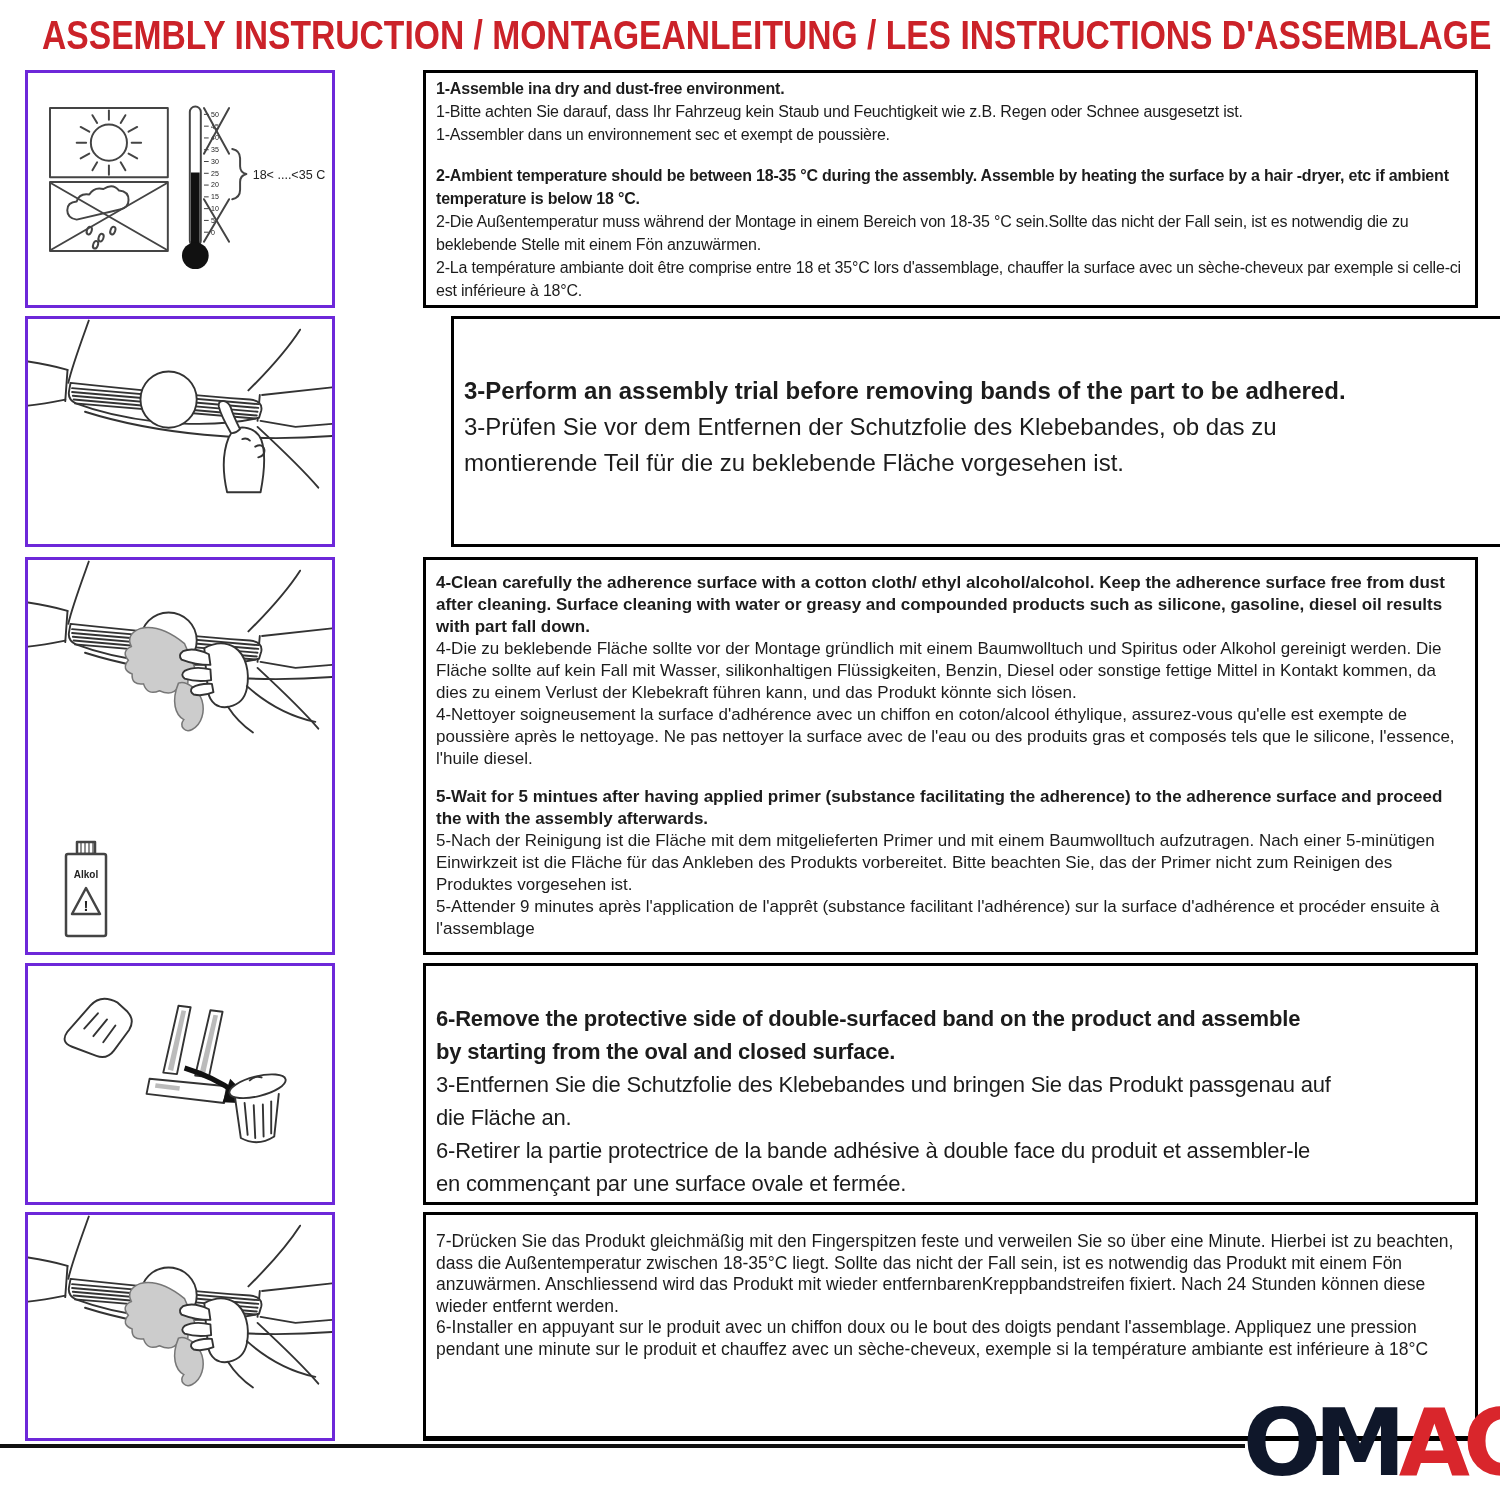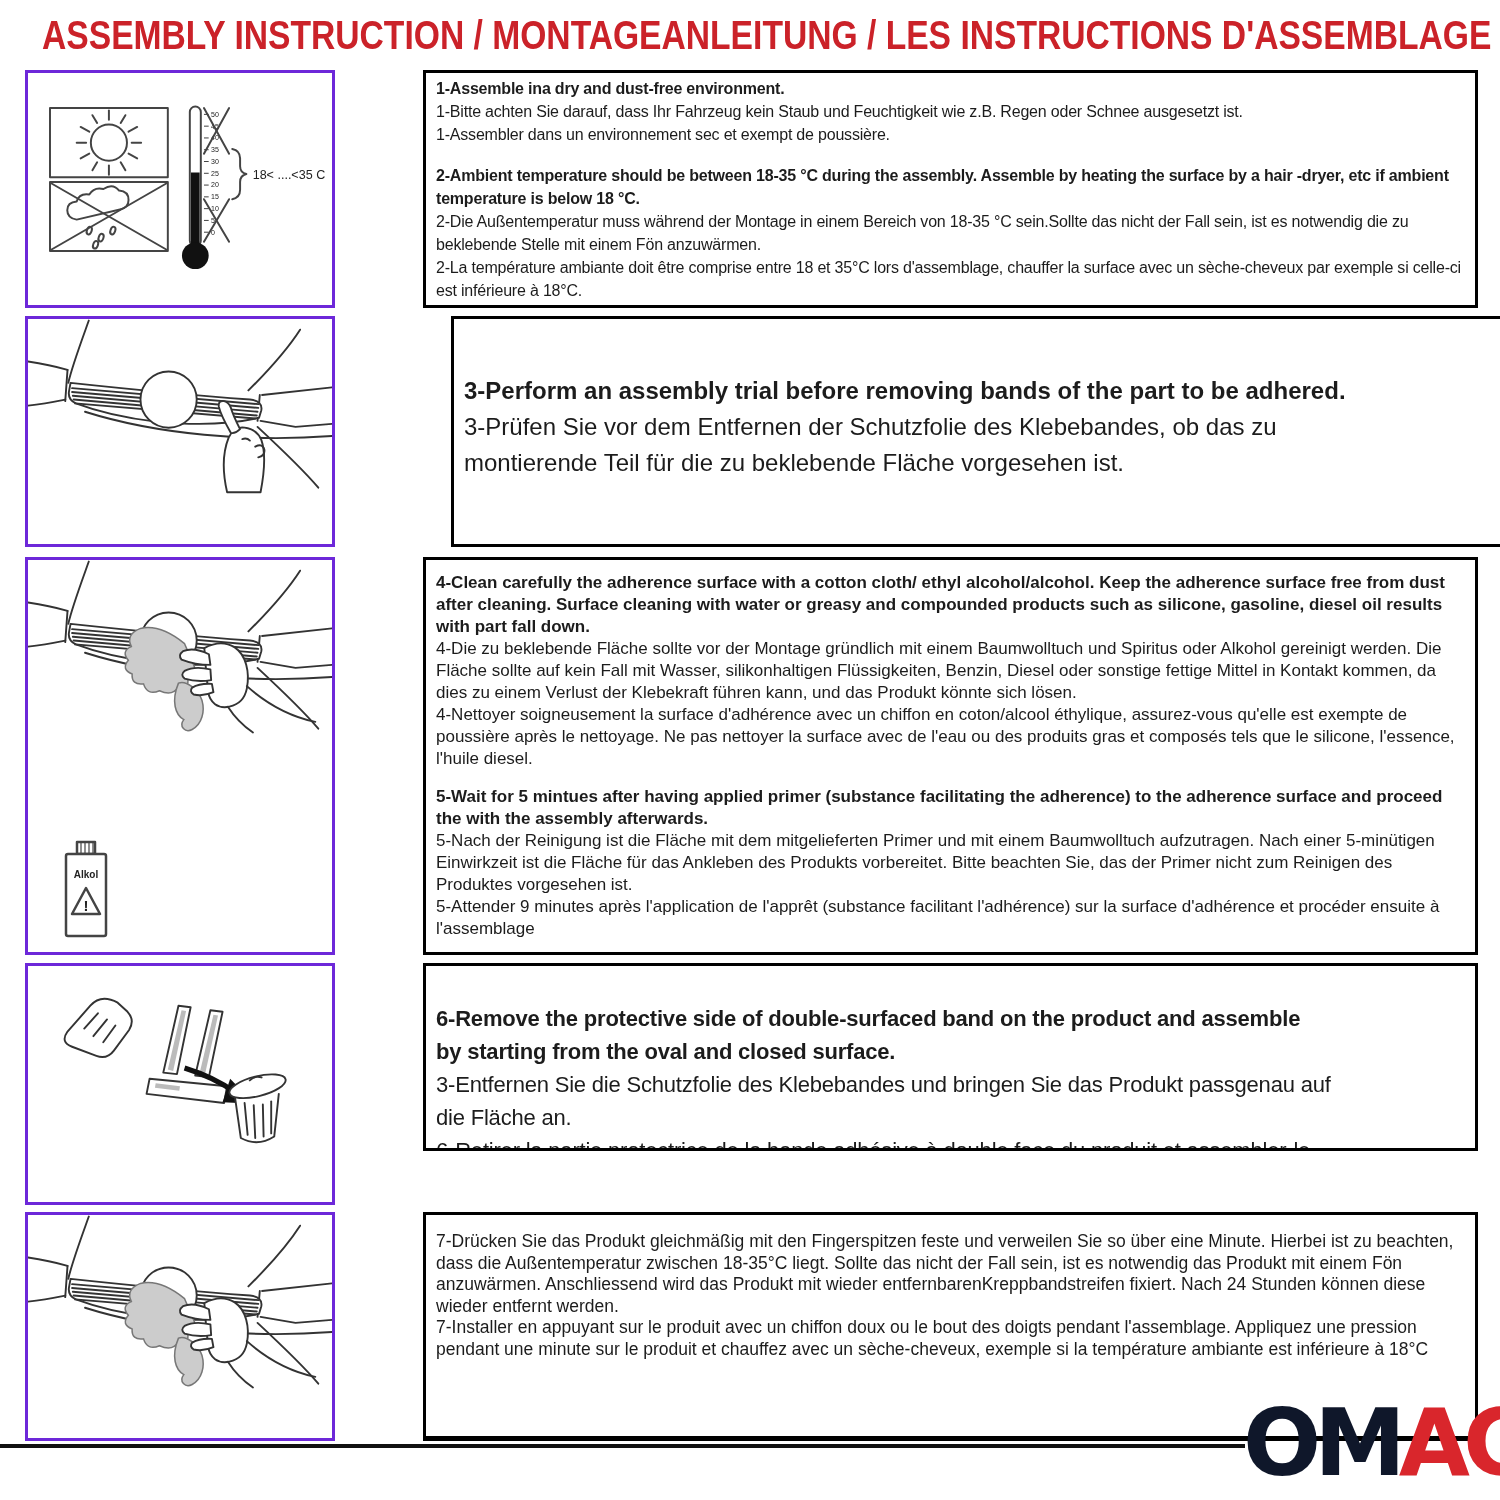--- a/index.html
+++ b/index.html
@@ -301,21 +301,21 @@
             <path d="M309,142 L310,184"></path>
             <path d="M320,138 L320,180"></path>
           </g>
         <g transform="rotate(-14 302 118)">
           <ellipse class="ln fw" cx="302" cy="118" rx="38" ry="13"></ellipse>
           <path class="ln fw" d="M294,108 q8,-5 16,0"></path>
         </g>
       </g>
     </svg>
   </div>
-  <div class="rbox s6" style="top:0;height:188px;">
+  <div class="rbox s6" style="top:0;height:242px;">
     <div class="txt">
       <p class="b pre">6-Remove the protective side of double-surfaced band on the product and assemble
 by starting from the oval and closed surface.</p>
       <p class="pre">3-Entfernen Sie die Schutzfolie des Klebebandes und bringen Sie das Produkt passgenau auf
 die Fläche an.</p>
       <p class="pre">6-Retirer la partie protectrice de la bande adhésive à double face du produit et assembler-le
 en commençant par une surface ovale et fermée.</p>
     </div>
   </div>
 </div>
@@ -360,21 +360,21 @@
       <path class="ln fw" d="M242,163 Q226,162 216,168 Q212,173 218,177 Q230,180 244,174 Z"></path>
       <path class="ln" d="M288,166 C315,190 345,206 378,213"></path>
       <path class="ln" d="M263,193 C272,207 283,218 296,227"></path>
     </g>
   </svg>
 </div>
   </div>
   <div class="rbox s7" style="top:0;height:229px;border-bottom-width:5px;">
     <div class="txt">
       <p>7-Drücken Sie das Produkt gleichmäßig mit den Fingerspitzen feste und verweilen Sie so über eine Minute. Hierbei ist zu beachten, dass die Außentemperatur zwischen 18-35°C liegt. Sollte das nicht der Fall sein, ist es notwendig das Produkt mit einem Fön anzuwärmen. Anschliessend wird das Produkt mit wieder entfernbarenKreppbandstreifen fixiert. Nach 24 Stunden können diese wieder entfernt werden.</p>
-      <p>7-Installer en appuyant sur le produit avec un chiffon doux ou le bout des doigts pendant l'assemblage. Appliquez une pression pendant une minute sur le produit et chauffez avec un sèche-cheveux, exemple si la température ambiante est inférieure à 18°C</p>
+      <p>6-Installer en appuyant sur le produit avec un chiffon doux ou le bout des doigts pendant l'assemblage. Appliquez une pression pendant une minute sur le produit et chauffez avec un sèche-cheveux, exemple si la température ambiante est inférieure à 18°C</p>
     </div>
   </div>
 </div>
 
 <div class="footer-line"></div>
 <div class="logo">
   <span class="blk">OM</span>
     <span class="red">AC</span>
 </div>
 

